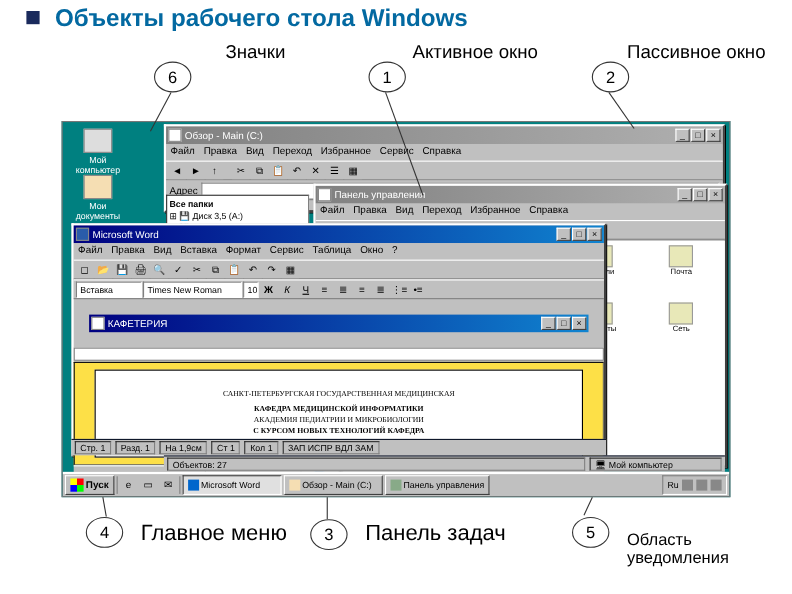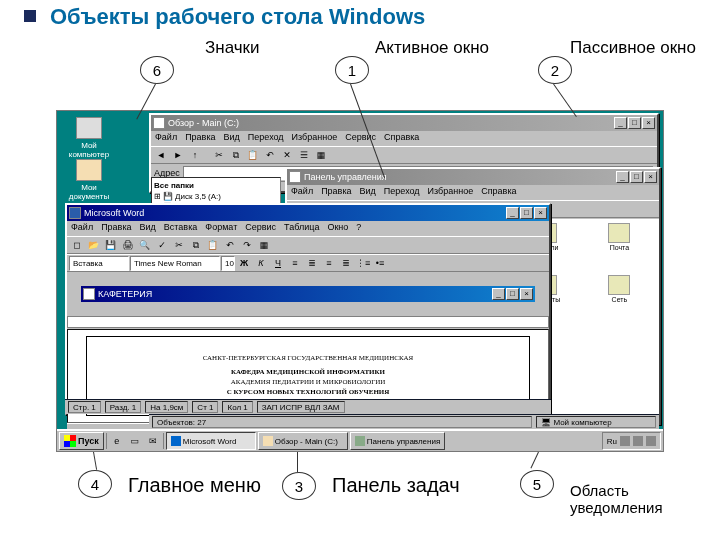--- a/index.html
+++ b/index.html
@@ -136,21 +136,21 @@
     width: 22px; height: 20px; margin: 0 auto 1px;
     background: #e8e8b8; border: 1px solid #999;
   }
   
   .explorer-tree {
     background:#fff; font-size:8px; padding:2px;
     border:1px inset #808080; line-height:11px;
   }
   
   .word-doc {
-    background:#ffffff; padding:6px 18px;
+    background:#fde047; padding:6px 18px;
     border:1px inset #666;
   }
   .word-page {
     background:#fff; height:80px;
     border:1px solid #000;
     font-size:7px; text-align:center; padding-top:16px;
     font-family: 'Times New Roman', serif;
     line-height:10px;
   }
   .ruler {
@@ -382,21 +382,21 @@
         <div class="tb-btn">□</div>
         <div class="tb-btn">×</div>
       </div>
     </div>
     <div class="ruler"></div>
     <div class="word-doc">
       <div class="word-page">
         <div>САНКТ-ПЕТЕРБУРГСКАЯ ГОСУДАРСТВЕННАЯ МЕДИЦИНСКАЯ</div>
         <div style="font-weight:bold; margin-top:4px">КАФЕДРА МЕДИЦИНСКОЙ ИНФОРМАТИКИ</div>
         <div>АКАДЕМИЯ ПЕДИАТРИИ И МИКРОБИОЛОГИИ</div>
-        <div style="font-weight:bold">С КУРСОМ НОВЫХ ТЕХНОЛОГИЙ ОБУЧЕНИЯ</div>
+        <div style="font-weight:bold">С КУРСОМ НОВЫХ ТЕХНОЛОГИЙ КАФЕДРА</div>
       </div>
     </div>
     <div class="toolbar">
       <span style="font-size:8px; padding:0 3px">Действия</span>
       <div class="tbtn">↖</div>
       <span style="font-size:8px; padding:0 3px">Автофигуры</span>
       <div class="tbtn">╲</div>
       <div class="tbtn">→</div>
       <div class="tbtn">▭</div>
       <div class="tbtn">○</div>

